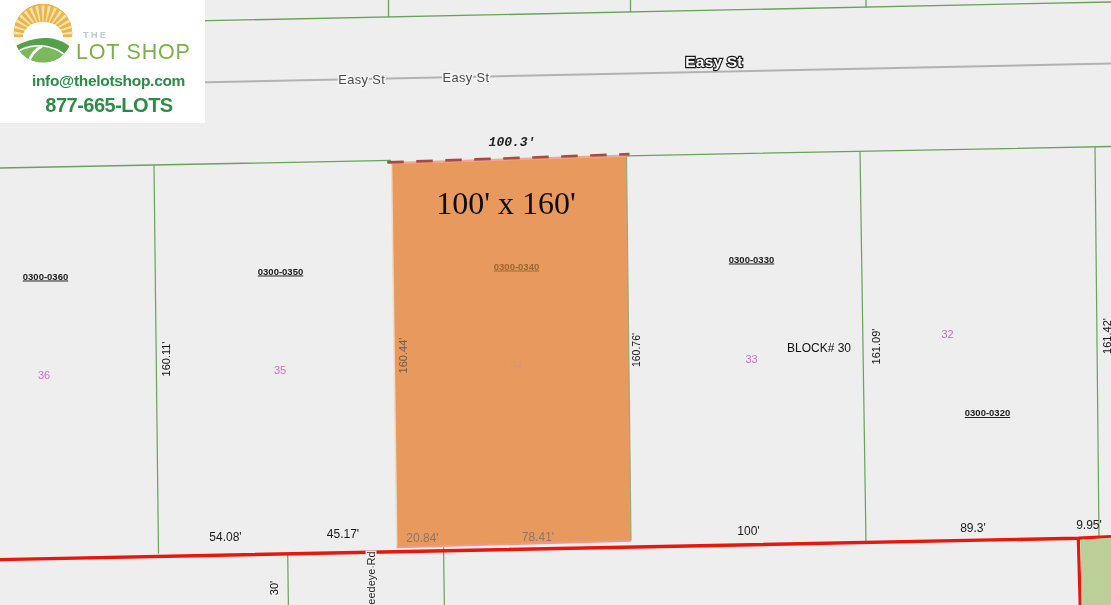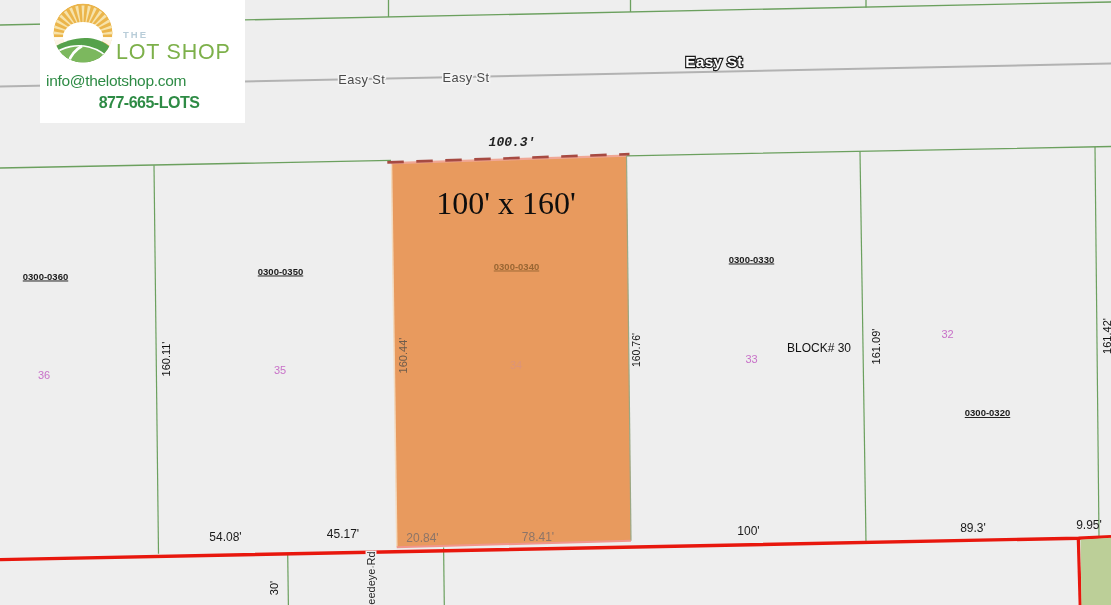--- a/index.html
+++ b/index.html
@@ -109,21 +109,21 @@
 
   <text x="538" y="540.5" font-size="12" fill="#8d7568" text-anchor="middle">78.41'</text>
 
   <text x="748.5" y="535" font-size="12" fill="#1a1a1a" text-anchor="middle">100'</text>
 
   <text x="973" y="531.5" font-size="12" fill="#1a1a1a" text-anchor="middle">89.3'</text>
 
   <text x="1089" y="529" font-size="12" fill="#1a1a1a" text-anchor="middle">9.95'</text>
 </svg>
 
-<div style="position:absolute;left:0;top:0;width:205px;height:123px;background:#ffffff;margin-left:40px;">
+<div style="position:absolute;left:0;top:0;width:205px;height:123px;background:#ffffff;">
 
   <svg width="60" height="60" viewBox="0 0 60 60" style="position:absolute;left:13px;top:3px;">
     <defs>
       <clipPath id="lc">
           <circle cx="30" cy="30" r="29.6"></circle>
         </clipPath>
     </defs>
     <g clip-path="url(#lc)">
       <circle cx="30" cy="30" r="29.6" fill="#ebb54b"></circle>
       <g fill="#f7e3ab">
@@ -152,16 +152,16 @@
       <path d="M0,45 C14,36 30,33 43,36.5 C52,39 58,44 60,48 L60,60 L0,60 Z" fill="#55a14b"></path>
       <path d="M0,51.5 C10,43.5 24,41 36,44 C46,46.5 54,52 58,60 L0,60 Z" fill="#7cb85e" stroke="#ffffff" stroke-width="1.7"></path>
       <path d="M15,61 C17,53 22,47 29,43" fill="none" stroke="#ffffff" stroke-width="2.6"></path>
     </g>
   </svg>
 
   <div style="position:absolute;left:83px;top:29px;font-size:9.5px;font-weight:bold;letter-spacing:2px;color:#b9cdd9;">THE</div>
 
   <div style="position:absolute;left:76px;top:39.5px;font-size:21.5px;font-weight:normal;letter-spacing:0.8px;color:#7db04a;">LOT SHOP</div>
 
-  <div style="position:absolute;left:6px;top:72px;width:205px;text-align:left;font-size:15.5px;font-weight:normal;letter-spacing:-0.3px;color:#2e8b45;">info@thelotshop.com</div>
+  <div style="position:absolute;left:6px;top:72px;width:205px;text-align:center;font-size:15.5px;font-weight:bold;letter-spacing:-0.3px;color:#2e8b45;">info@thelotshop.com</div>
 
-  <div style="position:absolute;left:6.5px;top:94px;width:205px;text-align:center;font-size:16px;font-weight:bold;letter-spacing:-0.5px;color:#2e8b45;">877-665-LOTS</div>
+  <div style="position:absolute;left:6.5px;top:94px;width:205px;text-align:center;font-size:20px;font-weight:bold;letter-spacing:-0.5px;color:#2e8b45;">877-665-LOTS</div>
 </div>
 
 </body></html>

